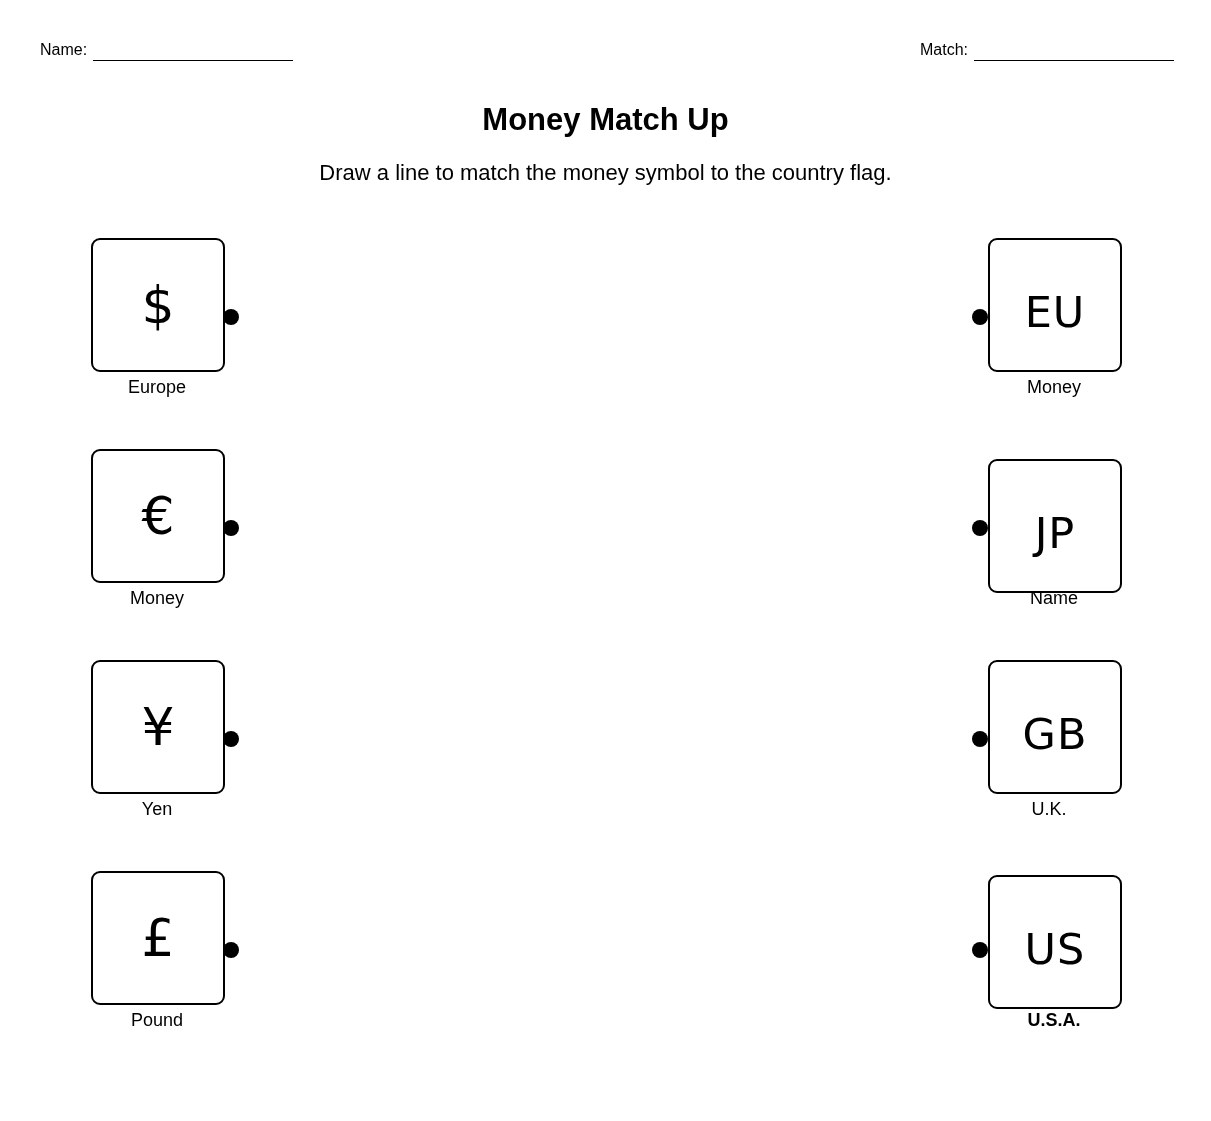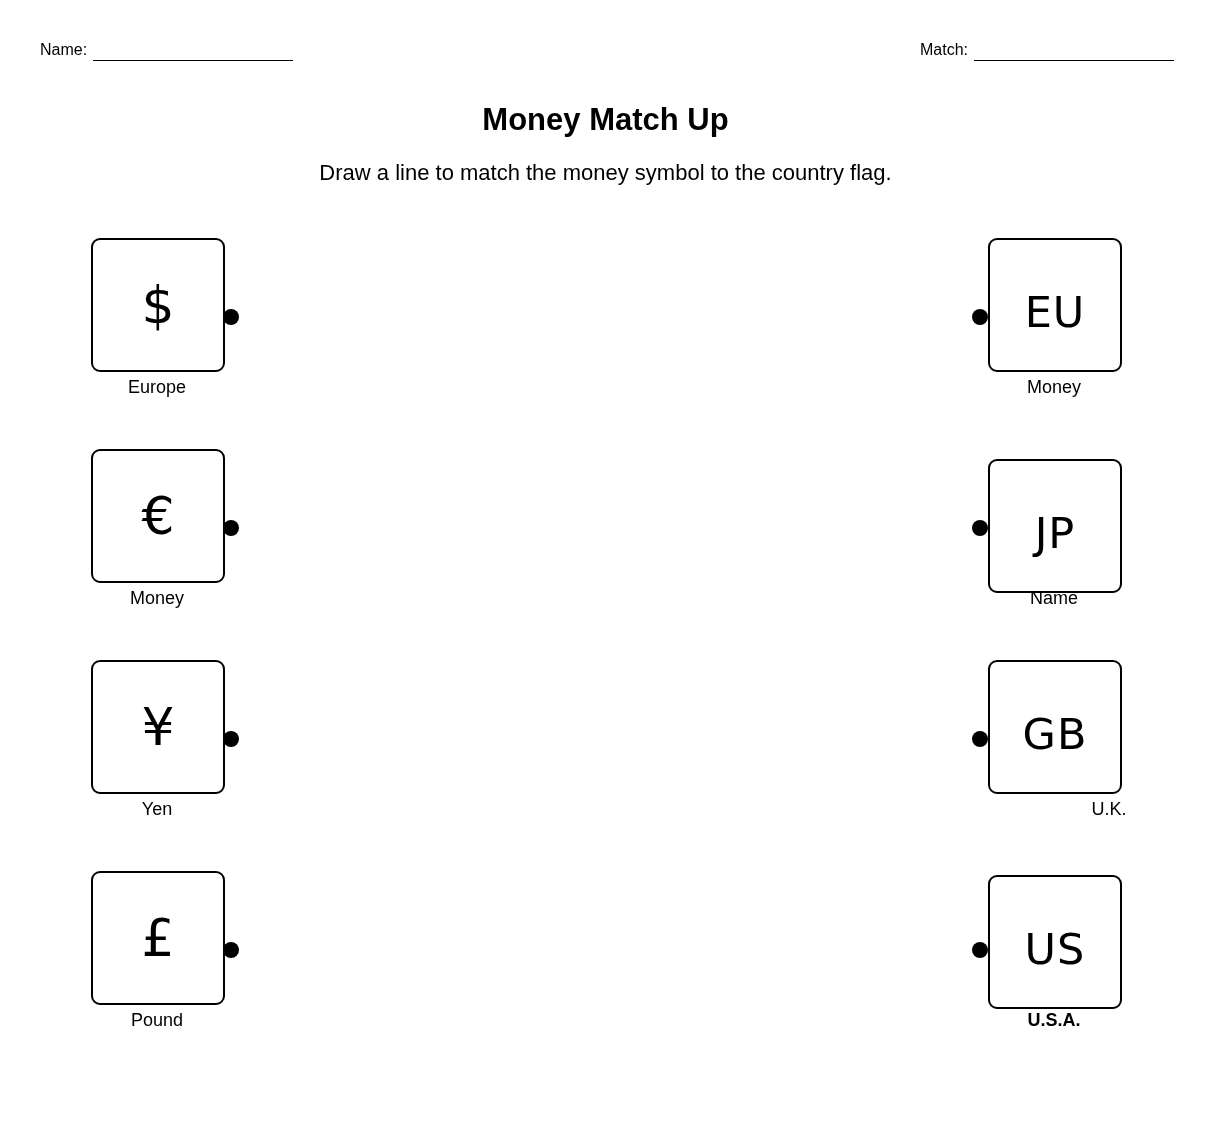--- a/index.html
+++ b/index.html
@@ -142,19 +142,19 @@
 <div class="card" style="left:988px; top:449px;margin-top:10px;">
   <span class="code">JP</span>
 </div>
 <div class="dot" style="left:972px; top:520px;"></div>
 <div class="caption" style="left:987px; top:587px;">Name</div>
 
 <div class="card" style="left:988px; top:660px;">
   <span class="code">GB</span>
 </div>
 <div class="dot" style="left:972px; top:731px;"></div>
-<div class="caption" style="left:1042px; top:798px;">U.K.</div>
+<div class="caption" style="left:982px; top:798px;">U.K.</div>
 
 <div class="card" style="left:988px; top:875px;">
   <span class="code">US</span>
 </div>
 <div class="dot" style="left:972px; top:942px;"></div>
 <div class="caption" style="left:987px; top:1009px;font-weight:bold;">U.S.A.</div>
 
 </body></html>

